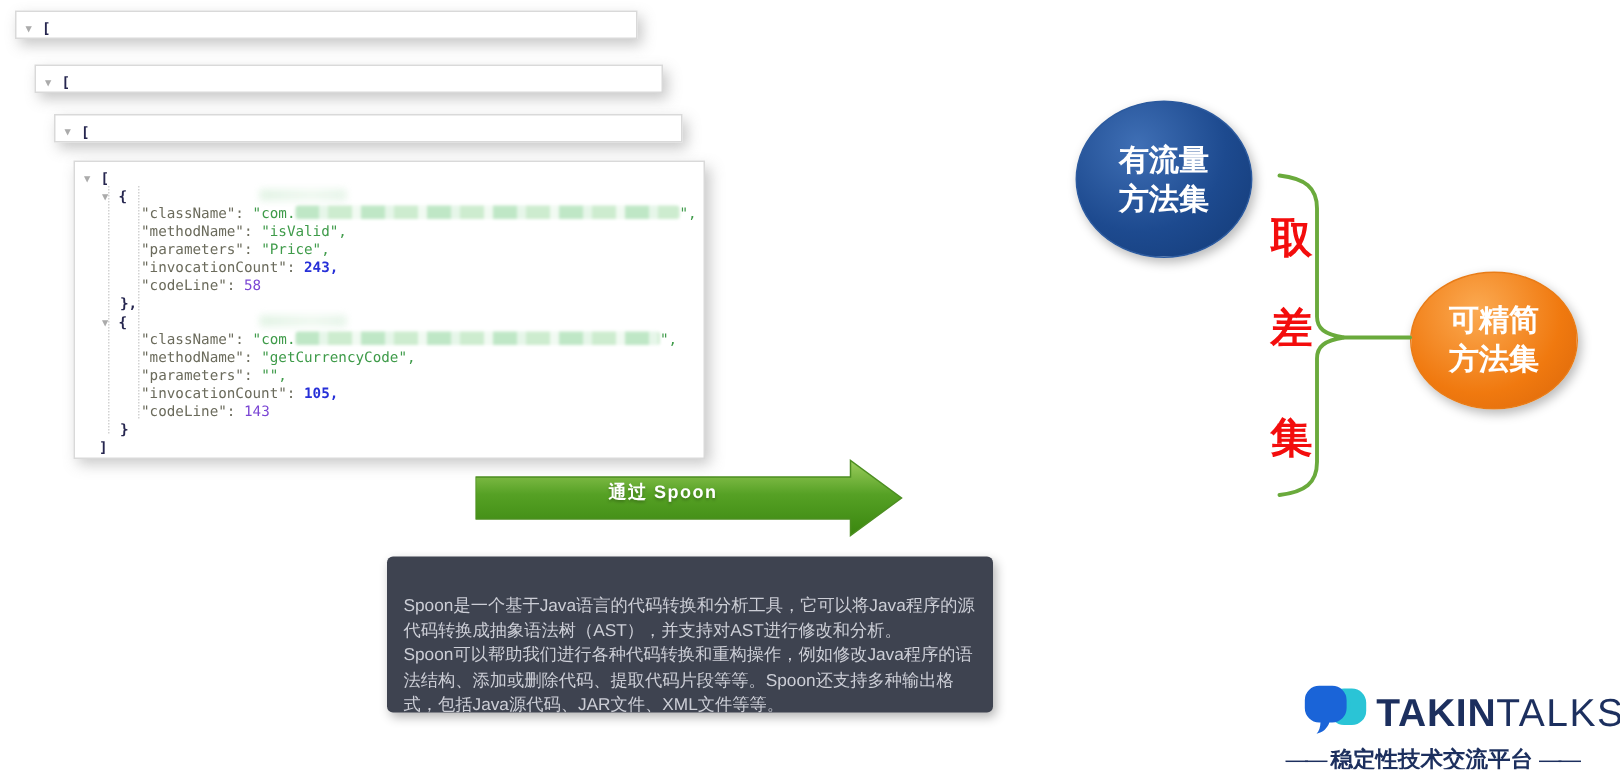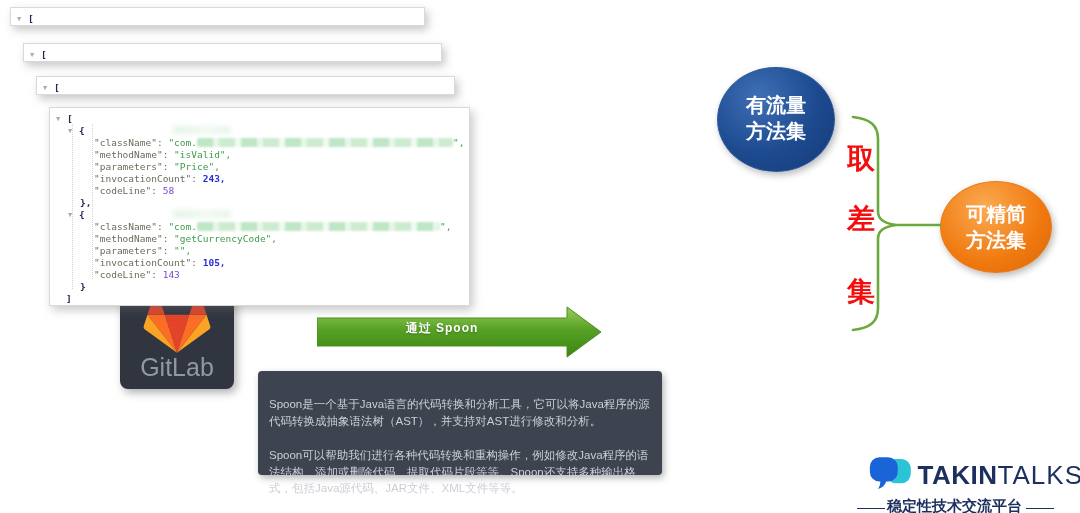--- a/index.html
+++ b/index.html
@@ -45,21 +45,21 @@
   .arrow1 .lbl{left:0;top:16px;width:162px;font-size:20px;}
   .arrow2{left:317px;top:306px;width:285px;height:52px;}
   .arrow2 .lbl{left:0;top:14px;width:250px;font-size:12px;}
 
   
   .node{position:absolute;border-radius:50%;display:flex;align-items:center;justify-content:center;
         text-align:center;color:#fff;font-weight:bold;font-size:20px;line-height:26px;
         box-shadow:2px 3px 7px rgba(0,0,0,.28);}
   .node-blue{left:717px;top:67px;width:116px;height:103px;
         background:radial-gradient(ellipse at 35% 28%,#3f6fb5 0%,#1d4a8f 55%,#133a76 100%);
-        border:1px solid #2c5a9e;font-family:Liberation Mono, monospace;}
+        border:1px solid #2c5a9e;}
   .node-gray{left:715px;top:281px;width:118px;height:96px;
         background:radial-gradient(ellipse at 38% 28%,#a8a8a8 0%,#7d7d7d 55%,#666 100%);
         border:1px solid #8a8a8a;}
   .node-orange{left:940px;top:181px;width:110px;height:90px;
         background:radial-gradient(ellipse at 40% 28%,#fbaa52 0%,#f0790f 60%,#d9660a 100%);
         border:1px solid #e87c18;}
 
   
   .brace{position:absolute;left:840px;top:107px;width:105px;height:230px;}
   .diff{position:absolute;left:847px;top:140px;width:30px;color:#f30d0d;font-weight:bold;
@@ -73,21 +73,21 @@
           display:flex;flex-direction:column;align-items:center;}
   .gitlab svg{width:74px;height:64px;margin-top:7px;}
   .gitlab .gl-label{color:#8e99a4;font-size:25px;line-height:25px;margin-top:2px;
           font-family:"Liberation Sans",sans-serif;}
 
   
   .spoonbox{position:absolute;left:258px;top:371px;width:404px;height:104px;background:#3e4350;
           border-radius:4px;box-shadow:2px 3px 7px rgba(0,0,0,.3);box-sizing:border-box;
           padding:25px 11px;color:#ccced6;font-size:11.5px;line-height:16.5px;}
   .spoonbox p{margin:0;}
-  .spoonbox p + p{margin-top:18px;}
+  .spoonbox p + p{margin-top:0;}
 
   
   .brand{position:absolute;left:853px;top:455px;width:230px;}
   .brand-row{display:flex;align-items:center;margin-left:16px;}
   .brand-row svg{width:47px;height:41px;margin-right:5px;}
   .wordmark{font-size:26px;color:#1c2f5e;letter-spacing:.5px;white-space:nowrap;}
   .wordmark .bold{font-weight:800;}
   .wordmark .light{font-weight:400;letter-spacing:1px;}
   .tagline{display:flex;align-items:center;color:#1c2f5e;font-weight:bold;font-size:15px;
            margin-top:1px;white-space:nowrap;}
@@ -164,32 +164,20 @@
     <path d="M13,10 C30,12 38,18 38,32 L38,104 C38,112 43,116 56,118 C43,120 38,124 38,132 L38,201 C38,215 30,221 13,223" fill="none" stroke="#6aaa3c" stroke-width="2.6" stroke-linecap="round"></path>
     <path d="M56,118 L100,118" fill="none" stroke="#6aaa3c" stroke-width="2.6" stroke-linecap="round"></path>
   </svg>
 
   <div class="diff">
     <span class="d1">取</span>
     <span class="d2">差</span>
     <span class="d3">集</span>
   </div>
 
-  <div class="gitlab">
-    <svg viewBox="0 0 586 559">
-      <path fill="#e24329" d="M293.026 556.506l107.523-330.95H185.503l107.523 330.95z"></path>
-      <path fill="#fc6d26" d="M293.026 556.506L185.503 225.556H34.83l258.196 330.95z"></path>
-      <path fill="#fca326" d="M34.83 225.556L2.163 326.124a22.027 22.027 0 0 0 8.003 24.63l282.86 205.752L34.83 225.556z"></path>
-      <path fill="#e24329" d="M34.83 225.556h150.673L120.744 26.241c-3.331-10.258-17.844-10.258-21.175 0L34.83 225.556z"></path>
-      <path fill="#fc6d26" d="M293.026 556.506l107.523-330.95h150.673l-258.196 330.95z"></path>
-      <path fill="#fca326" d="M551.222 225.556l32.667 100.568a22.027 22.027 0 0 1-8.003 24.63L293.026 556.506l258.196-330.95z"></path>
-      <path fill="#e24329" d="M551.222 225.556H400.549L465.308 26.24c3.331-10.258 17.844-10.258 21.175 0l64.739 199.315z"></path>
-    </svg>
-    <div class="gl-label">GitLab</div>
-  </div>
 
   <div class="spoonbox">
     <p>Spoon是一个基于Java语言的代码转换和分析工具，它可以将Java程序的源代码转换成抽象语法树（AST），并支持对AST进行修改和分析。</p>
     <p>Spoon可以帮助我们进行各种代码转换和重构操作，例如修改Java程序的语法结构、添加或删除代码、提取代码片段等等。Spoon还支持多种输出格式，包括Java源代码、JAR文件、XML文件等等。</p>
   </div>
 
   <div class="brand">
     <div class="brand-row">
       <svg viewBox="0 0 50 44">
         <path fill="#2ac4d6" d="M31 3h6a11 11 0 0 1 11 11v6a11 11 0 0 1-11 11h-6a11 11 0 0 1-11-11v-6A11 11 0 0 1 31 3z"></path>

